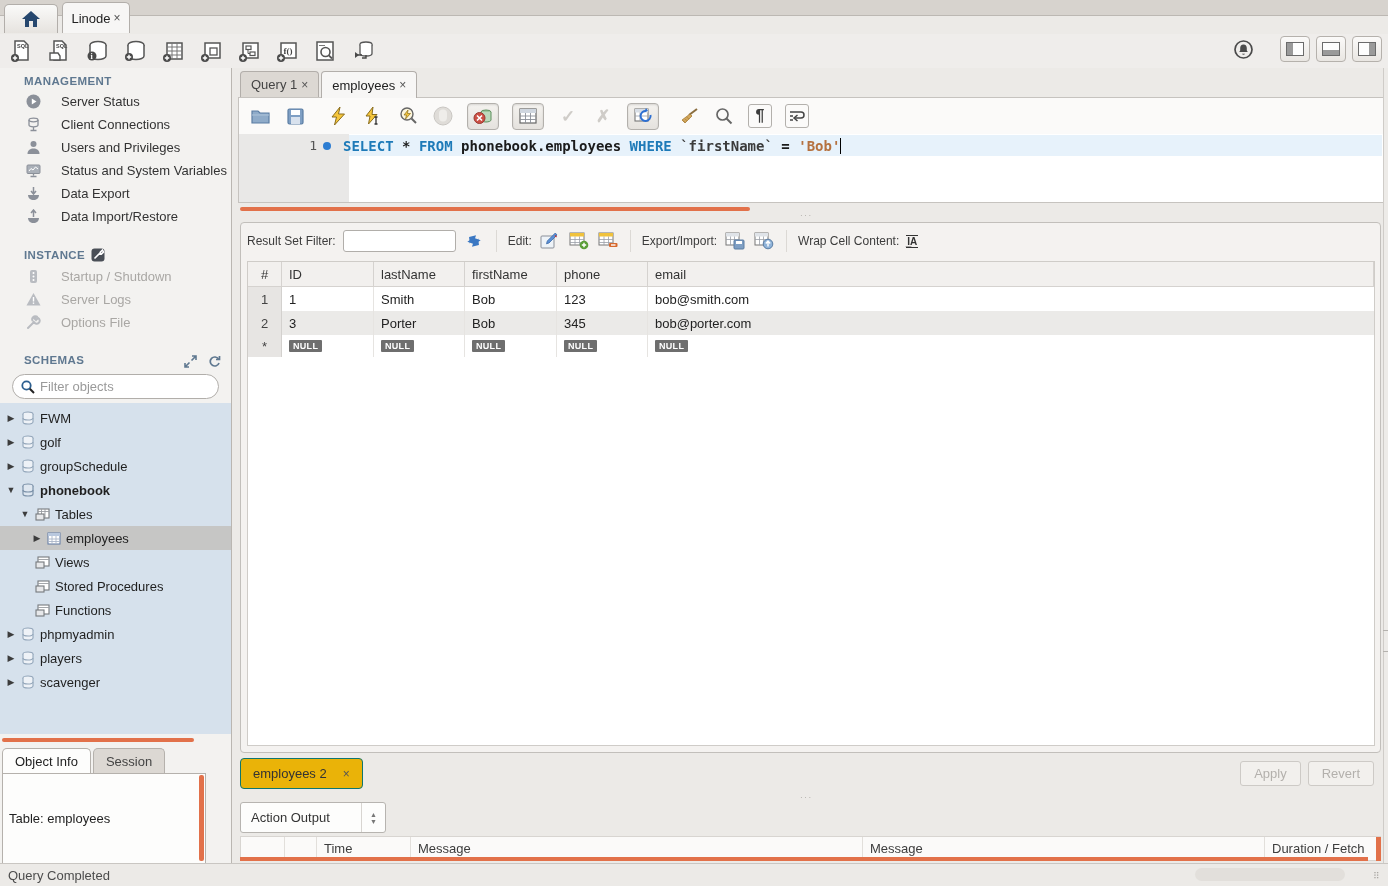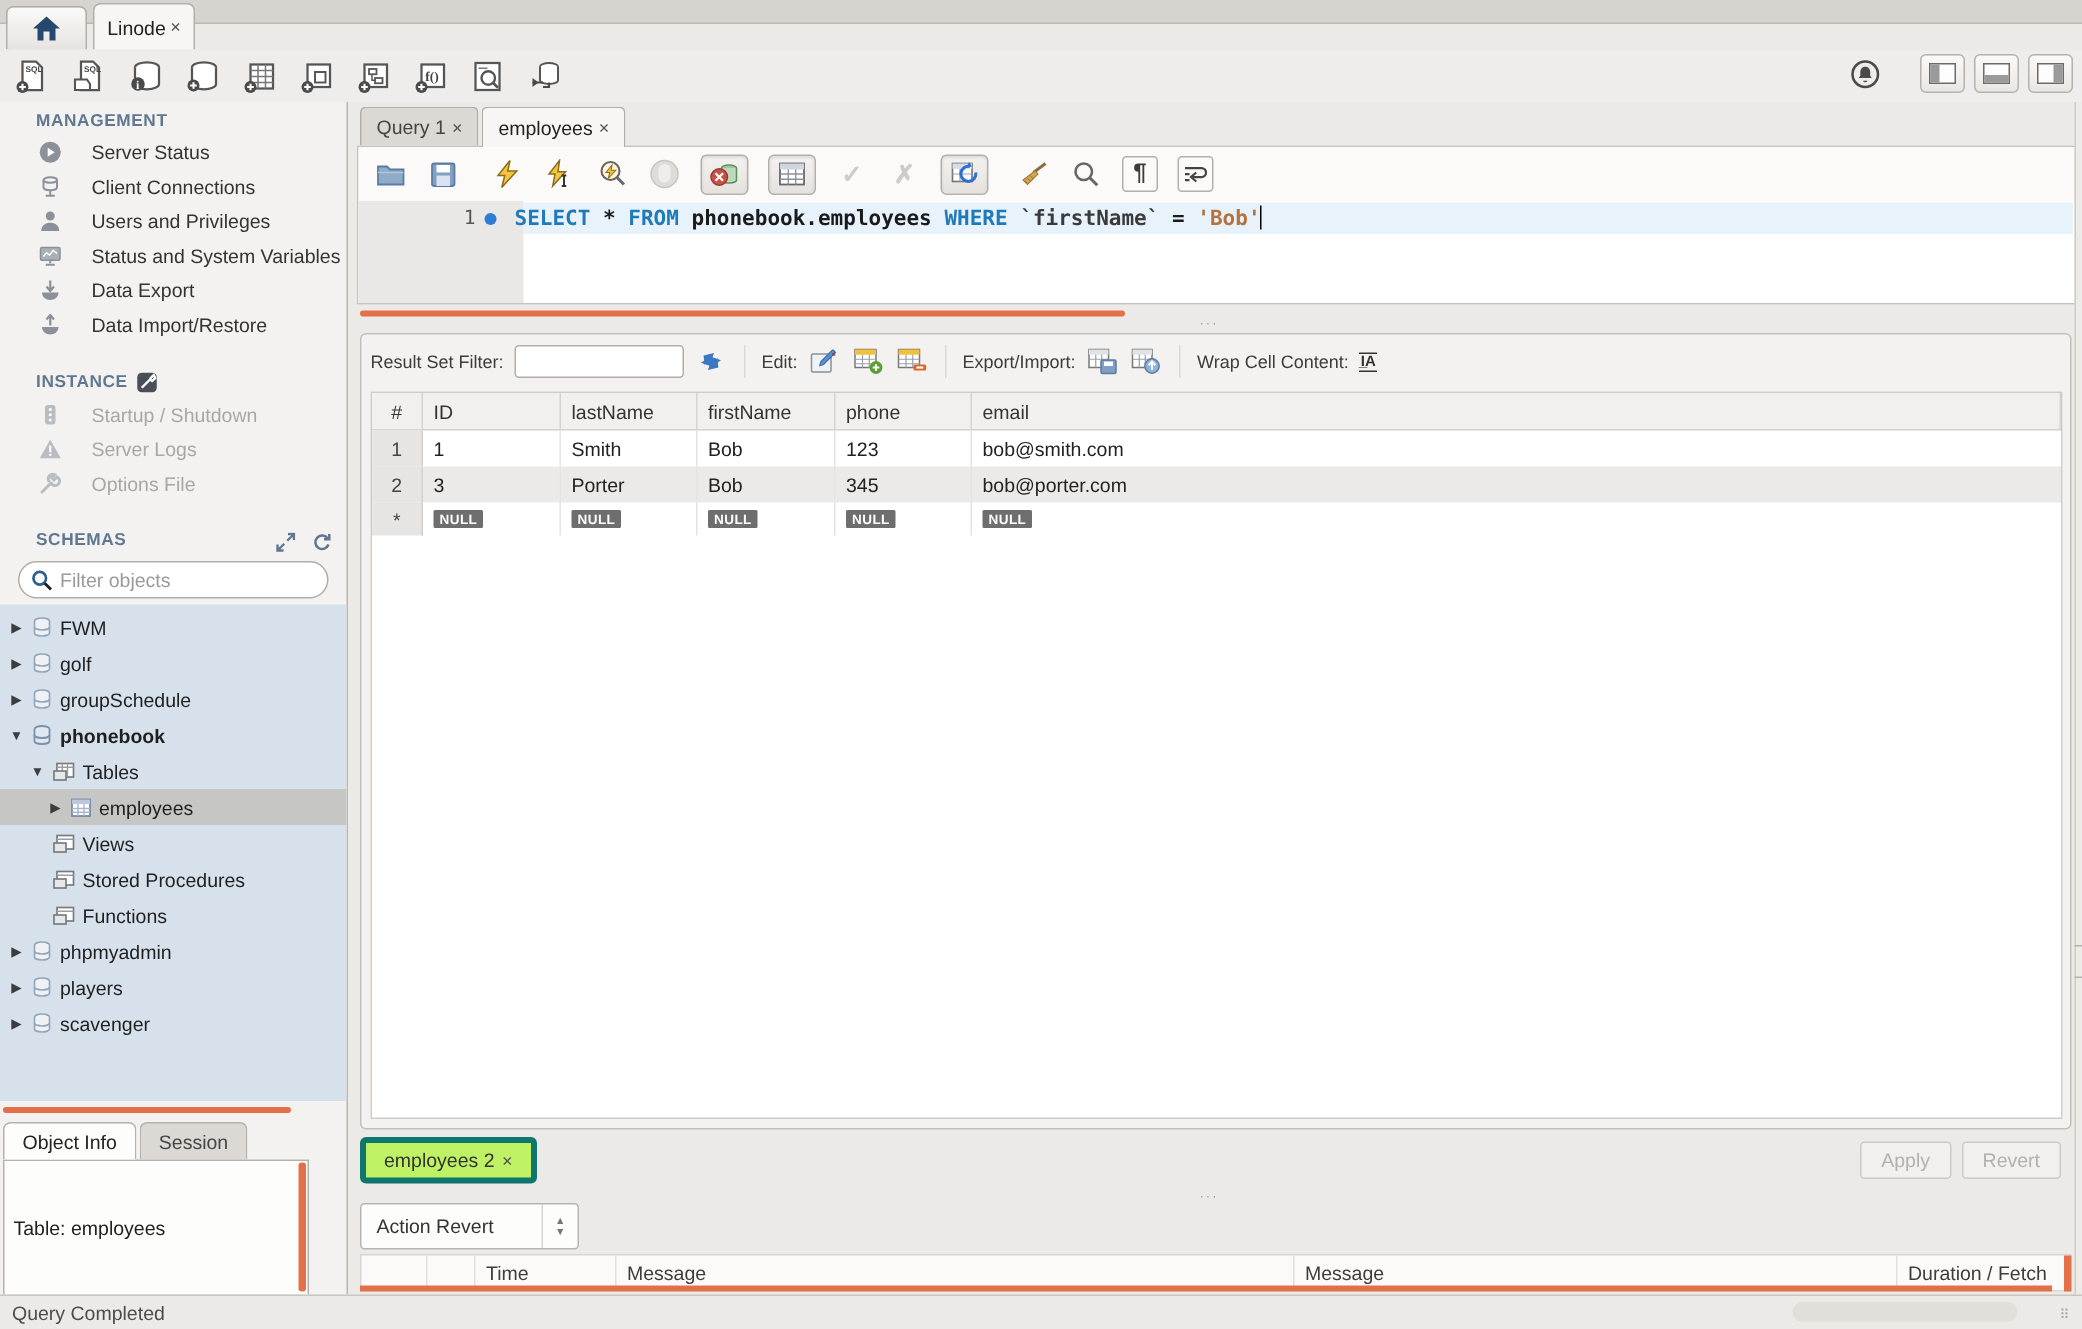--- a/index.html
+++ b/index.html
@@ -92,21 +92,21 @@
   .g-head { height:25px; background:#f2f0ee; border-bottom:1px solid #d5d2cf; }
   .g-cell { display:flex; align-items:center; padding-left:7px; border-right:1px solid #e6e4e1; overflow:hidden; white-space:nowrap; color:#222; }
   .g-head .g-cell { color:#333; border-right:1px solid #d5d2cf; }
   .c-num { width:34px; background:#e7e5e3; justify-content:center; padding-left:0; border-right:1px solid #d3d1ce; color:#444; }
   .g-head .c-num { background:#f2f0ee; }
   .c-id { width:92px; } .c-ln { width:91px; } .c-fn { width:92px; } .c-ph { width:91px; } .c-em { flex:1; border-right:none; }
   .g-row.alt { background:#ebeae8; }
   .null-badge { background:#6e6e6e; color:#fff; font-size:9px; font-weight:bold; padding:1px 4px; border-radius:1px; letter-spacing:.3px; }
 
   
-  .res-bottom-tab { position:absolute; left:240px; top:758px; height:31px; padding:0 12px; display:flex; align-items:center; gap:5px; background:#bef264; border:4px solid #0f766e; border-radius:4px; color:#333; }
+  .res-bottom-tab { position:absolute; left:240px; top:758px; height:31px; padding:0 12px; display:flex; align-items:center; gap:16px; background:#eab308; border:1px solid #0f766e; border-radius:4px; color:#333; }
   .apply-btns { position:absolute; right:14px; top:761px; display:flex; gap:7px; }
   .dis-btn { height:25px; padding:0 13px; background:#f2f0ed; border:1px solid #cdcac6; border-radius:3px; color:#b3b0ac; display:flex; align-items:center; }
 
   
   .ao-select { position:absolute; left:240px; top:802px; width:146px; height:31px; background:#fdfdfc; border:1px solid #b7b4b0; border-radius:3px; display:flex; align-items:center; color:#333; }
   .ao-select .lbl { flex:1; padding-left:10px; }
   .ao-spin { width:24px; height:100%; border-left:1px solid #d8d5d1; display:flex; flex-direction:column; align-items:center; justify-content:center; color:#777; font-size:7px; line-height:7px; }
   .ao-header { position:absolute; left:240px; top:836px; width:1141px; height:25px; background:#fbfaf9; border:1px solid #d8d5d1; display:flex; align-items:center; color:#3d3d3d; }
   .ao-cell { height:100%; display:flex; align-items:center; padding-left:7px; border-right:1px solid #e2dfdb; white-space:nowrap; overflow:hidden; }
   .ao-c0 { width:44px; } .ao-c1 { width:32px; } .ao-c2 { width:94px; } .ao-c3 { width:452px; } .ao-c4 { width:402px; } .ao-c5 { flex:1; border-right:none; }
@@ -750,21 +750,21 @@
     <span class="close-x">×</span>
   </div>
   <div class="apply-btns">
     <div class="dis-btn">Apply</div>
     <div class="dis-btn">Revert</div>
   </div>
 
   <div class="split-dots" style="left:800px; top:793px;">∙∙∙</div>
 
   <div class="ao-select">
-    <span class="lbl">Action Revert</span>
+    <span class="lbl">Action Output</span>
     <span class="ao-spin">
         <span>▲</span>
         <span>▼</span>
       </span>
   </div>
   <div class="ao-header">
     <div class="ao-cell ao-c0"></div>
     <div class="ao-cell ao-c1"></div>
     <div class="ao-cell ao-c2">Time</div>
     <div class="ao-cell ao-c3">Message</div>

